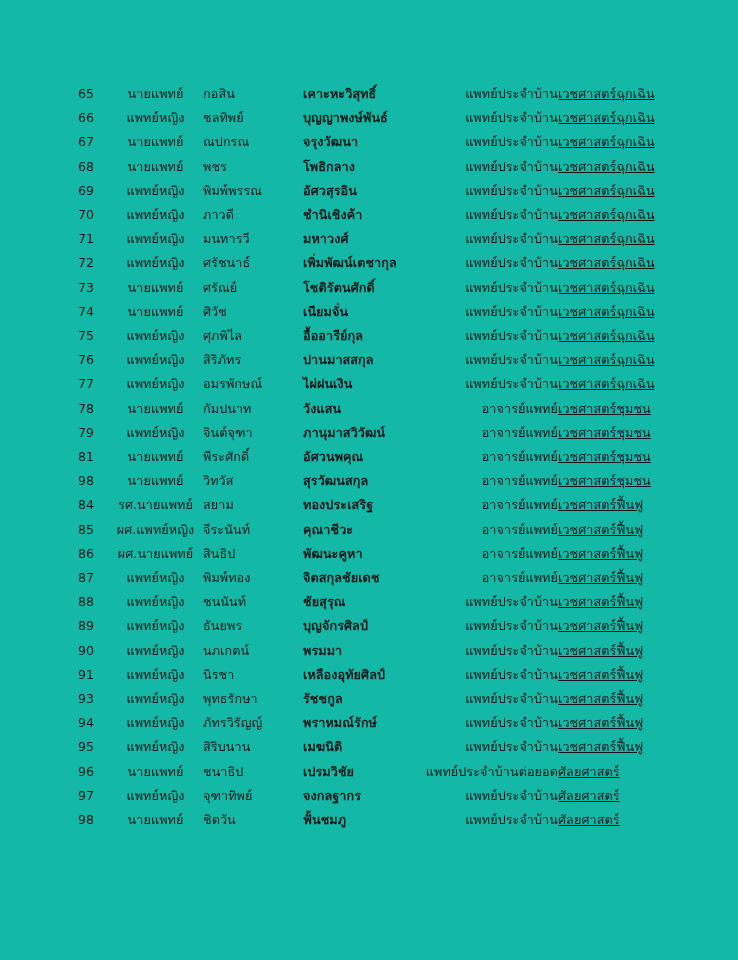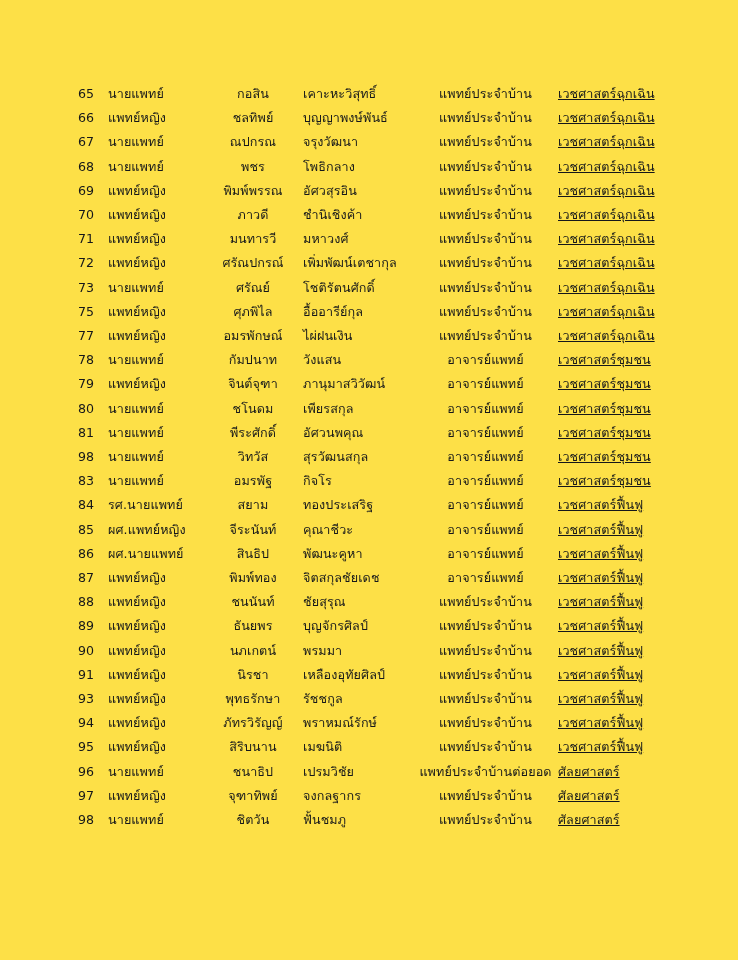--- a/index.html
+++ b/index.html
@@ -14,45 +14,45 @@
     color: #15171a;
     position: relative;
     overflow: hidden;
   }
   #page {
     position: absolute;
     left: 0;
     top: 0;
     width: 738px;
     height: 960px;
-    background: #fde047;
+    background: #14b8a6;
   }
   #doc-table {
     position: absolute;
     left: 78px;
     top: 82px;
     width: 590px;
     border-collapse: collapse;
     table-layout: fixed;
   }
   #doc-table td {
     padding: 0;
     vertical-align: top;
     font-size: 12.6px;
     line-height: 24.2px;
     height: 24.2px;
     white-space: nowrap;
     overflow: visible;
     letter-spacing: 0.1px;
   }
   .c-no    { width: 30px;  text-align: left; }
-  .c-title { width: 95px;  text-align: left; }
-  .c-first { width: 100px; text-align: center; }
-  .c-last  { width: 110px; text-align: left; }
-  .c-pos   { width: 145px; text-align: center; }
+  .c-title { width: 95px;  text-align: center; }
+  .c-first { width: 100px; text-align: left; }
+  .c-last  { width: 110px; text-align: left; font-weight: bold; }
+  .c-pos   { width: 145px; text-align: right; }
   .c-field { width: 110px; text-align: left; text-decoration: underline; }
   .c-title.narrow { font-size: 11.6px; }
 </style>
 </head>
 <body>
 
 <div id="page">
   <table id="doc-table">
     <tbody>
         <tr>
@@ -107,42 +107,58 @@
           <td class="c-no">71</td>
           <td class="c-title">แพทย์หญิง</td>
           <td class="c-first">มนทารวี</td>
           <td class="c-last">มหาวงศ์</td>
           <td class="c-pos">แพทย์ประจำบ้าน</td>
           <td class="c-field">เวชศาสตร์ฉุกเฉิน</td>
         </tr>
         <tr>
           <td class="c-no">72</td>
           <td class="c-title">แพทย์หญิง</td>
-          <td class="c-first">ศรัณปกรณ์</td>
+          <td class="c-first">ศรัชนาธ์</td>
           <td class="c-last">เพิ่มพัฒน์เตชากุล</td>
           <td class="c-pos">แพทย์ประจำบ้าน</td>
           <td class="c-field">เวชศาสตร์ฉุกเฉิน</td>
         </tr>
         <tr>
           <td class="c-no">73</td>
           <td class="c-title">นายแพทย์</td>
           <td class="c-first">ศรัณย์</td>
           <td class="c-last">โชติรัตนศักดิ์</td>
           <td class="c-pos">แพทย์ประจำบ้าน</td>
           <td class="c-field">เวชศาสตร์ฉุกเฉิน</td>
         </tr>
         <tr>
+          <td class="c-no">74</td>
+          <td class="c-title">นายแพทย์</td>
+          <td class="c-first">ศิวัช</td>
+          <td class="c-last">เนียมจั่น</td>
+          <td class="c-pos">แพทย์ประจำบ้าน</td>
+          <td class="c-field">เวชศาสตร์ฉุกเฉิน</td>
+        </tr>
+        <tr>
           <td class="c-no">75</td>
           <td class="c-title">แพทย์หญิง</td>
           <td class="c-first">ศุภพิไล</td>
           <td class="c-last">อื้ออารีย์กุล</td>
           <td class="c-pos">แพทย์ประจำบ้าน</td>
           <td class="c-field">เวชศาสตร์ฉุกเฉิน</td>
         </tr>
         <tr>
+          <td class="c-no">76</td>
+          <td class="c-title">แพทย์หญิง</td>
+          <td class="c-first">สิริภัทร</td>
+          <td class="c-last">ปานมาสสกุล</td>
+          <td class="c-pos">แพทย์ประจำบ้าน</td>
+          <td class="c-field">เวชศาสตร์ฉุกเฉิน</td>
+        </tr>
+        <tr>
           <td class="c-no">77</td>
           <td class="c-title">แพทย์หญิง</td>
           <td class="c-first">อมรพักษณ์</td>
           <td class="c-last">ไผ่ฝนเงิน</td>
           <td class="c-pos">แพทย์ประจำบ้าน</td>
           <td class="c-field">เวชศาสตร์ฉุกเฉิน</td>
         </tr>
         <tr>
           <td class="c-no">78</td>
           <td class="c-title">นายแพทย์</td>
@@ -153,48 +169,32 @@
         </tr>
         <tr>
           <td class="c-no">79</td>
           <td class="c-title">แพทย์หญิง</td>
           <td class="c-first">จินต์จุฑา</td>
           <td class="c-last">ภานุมาสวิวัฒน์</td>
           <td class="c-pos">อาจารย์แพทย์</td>
           <td class="c-field">เวชศาสตร์ชุมชน</td>
         </tr>
         <tr>
-          <td class="c-no">80</td>
-          <td class="c-title">นายแพทย์</td>
-          <td class="c-first">ชโนดม</td>
-          <td class="c-last">เพียรสกุล</td>
-          <td class="c-pos">อาจารย์แพทย์</td>
-          <td class="c-field">เวชศาสตร์ชุมชน</td>
-        </tr>
-        <tr>
           <td class="c-no">81</td>
           <td class="c-title">นายแพทย์</td>
           <td class="c-first">พีระศักดิ์</td>
           <td class="c-last">อัศวนพคุณ</td>
           <td class="c-pos">อาจารย์แพทย์</td>
           <td class="c-field">เวชศาสตร์ชุมชน</td>
         </tr>
         <tr>
           <td class="c-no">98</td>
           <td class="c-title">นายแพทย์</td>
           <td class="c-first">วิทวัส</td>
           <td class="c-last">สุรวัฒนสกุล</td>
-          <td class="c-pos">อาจารย์แพทย์</td>
-          <td class="c-field">เวชศาสตร์ชุมชน</td>
-        </tr>
-        <tr>
-          <td class="c-no">83</td>
-          <td class="c-title">นายแพทย์</td>
-          <td class="c-first">อมรพัฐ</td>
-          <td class="c-last">กิจโร</td>
           <td class="c-pos">อาจารย์แพทย์</td>
           <td class="c-field">เวชศาสตร์ชุมชน</td>
         </tr>
         <tr>
           <td class="c-no">84</td>
           <td class="c-title narrow">รศ.นายแพทย์</td>
           <td class="c-first">สยาม</td>
           <td class="c-last">ทองประเสริฐ</td>
           <td class="c-pos">อาจารย์แพทย์</td>
           <td class="c-field">เวชศาสตร์ฟื้นฟู</td>

